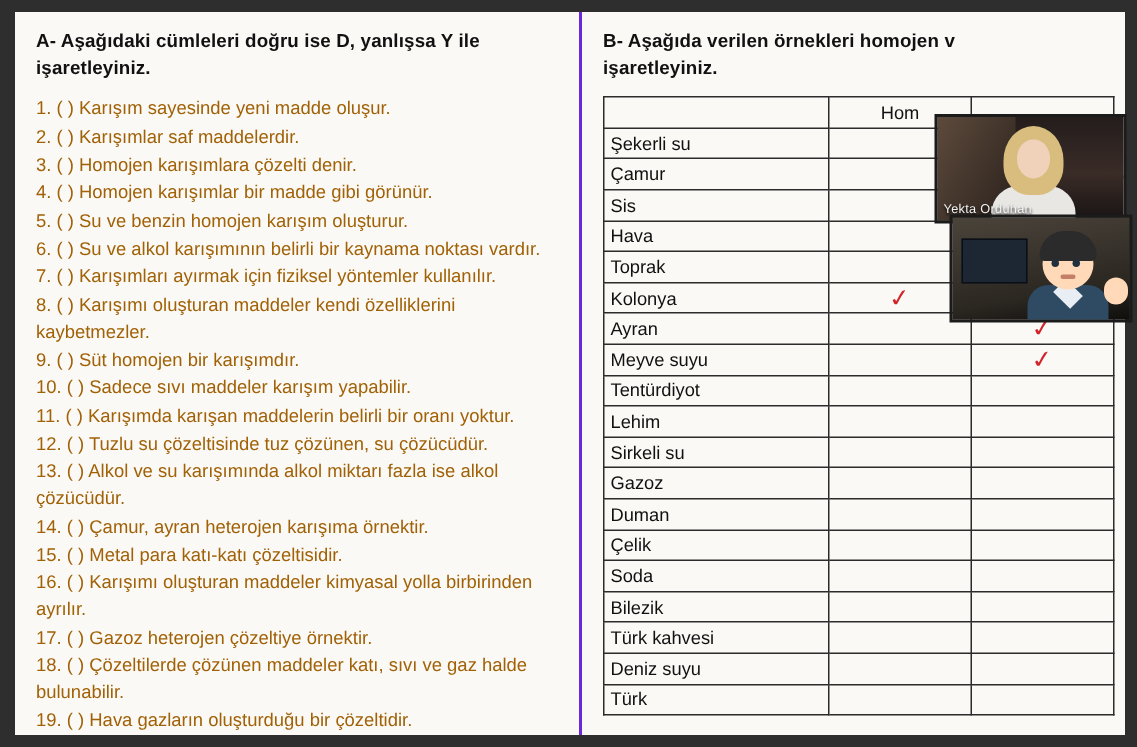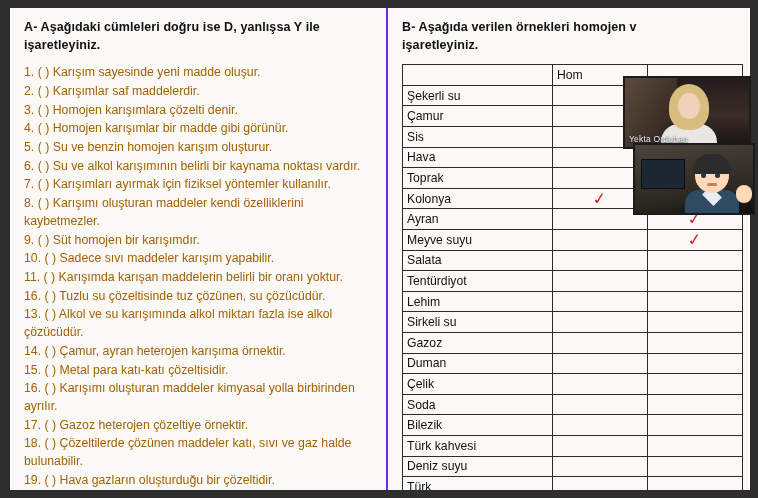--- a/index.html
+++ b/index.html
@@ -63,21 +63,21 @@
     border: 1px solid #2b2b2b;
     height: 20.6px;
     padding: 0 4px;
     font-size: 12.2px;
     color: #111;
     font-weight: normal;
     text-align: left;
     vertical-align: middle;
   }
   table.hm th.lbl { width: 150px; }
-  table.hm th.c1, table.hm th.c2 { width: 95px; font-weight: normal; margin-left: 22px;}
+  table.hm th.c1, table.hm th.c2 { width: 95px; text-align: center; font-weight: normal; margin-left: 22px;}
   table.hm td.mark { text-align: center; position: relative; }
   .tick {
     color: #d1252b;
     font-size: 16px;
     line-height: 1;
     font-family: "DejaVu Sans", sans-serif;
     display: inline-block;
     transform: rotate(-8deg) scaleX(1.1);
     font-weight: bold;
   }
@@ -173,21 +173,21 @@
         <li>2. (  ) Karışımlar saf maddelerdir.</li>
         <li>3. (  ) Homojen karışımlara çözelti denir.</li>
         <li>4. (  ) Homojen karışımlar bir madde gibi görünür.</li>
         <li>5. (  ) Su ve benzin homojen karışım oluşturur.</li>
         <li>6. (  ) Su ve alkol karışımının belirli bir kaynama noktası vardır.</li>
         <li>7. (  ) Karışımları ayırmak için fiziksel yöntemler kullanılır.</li>
         <li>8. (  ) Karışımı oluşturan maddeler kendi özelliklerini kaybetmezler.</li>
         <li>9. (  ) Süt homojen bir karışımdır.</li>
         <li>10. (  ) Sadece sıvı maddeler karışım yapabilir.</li>
         <li>11. (  ) Karışımda karışan maddelerin belirli bir oranı yoktur.</li>
-        <li>16. (  ) Tuzlu su çözeltisinde tuz çözünen, su çözücüdür.</li>
+        <li>12. (  ) Tuzlu su çözeltisinde tuz çözünen, su çözücüdür.</li>
         <li>13. (  ) Alkol ve su karışımında alkol miktarı fazla ise alkol çözücüdür.</li>
         <li>14. (  ) Çamur, ayran heterojen karışıma örnektir.</li>
         <li>15. (  ) Metal para katı-katı çözeltisidir.</li>
         <li>16. (  ) Karışımı oluşturan maddeler kimyasal yolla birbirinden ayrılır.</li>
         <li>17. (  ) Gazoz heterojen çözeltiye örnektir.</li>
         <li>18. (  ) Çözeltilerde çözünen maddeler katı, sıvı ve gaz halde bulunabilir.</li>
         <li>19. (  ) Hava gazların oluşturduğu bir çözeltidir.</li>
 
       </ul>
     </div>
@@ -239,25 +239,20 @@
           </tr>
           <tr>
             <td>Ayran</td>
             <td class="mark"><span class="tick"></span></td>
             <td class="mark"><span class="tick">✓</span></td>
           </tr>
           <tr>
             <td>Meyve suyu</td>
             <td class="mark"><span class="tick"></span></td>
             <td class="mark"><span class="tick">✓</span></td>
-          </tr>
-          <tr>
-            <td>Salata</td>
-            <td class="mark"><span class="tick"></span></td>
-            <td class="mark"><span class="tick"></span></td>
           </tr>
           <tr>
             <td>Tentürdiyot</td>
             <td class="mark"><span class="tick"></span></td>
             <td class="mark"><span class="tick"></span></td>
           </tr>
           <tr>
             <td>Lehim</td>
             <td class="mark"><span class="tick"></span></td>
             <td class="mark"><span class="tick"></span></td>

